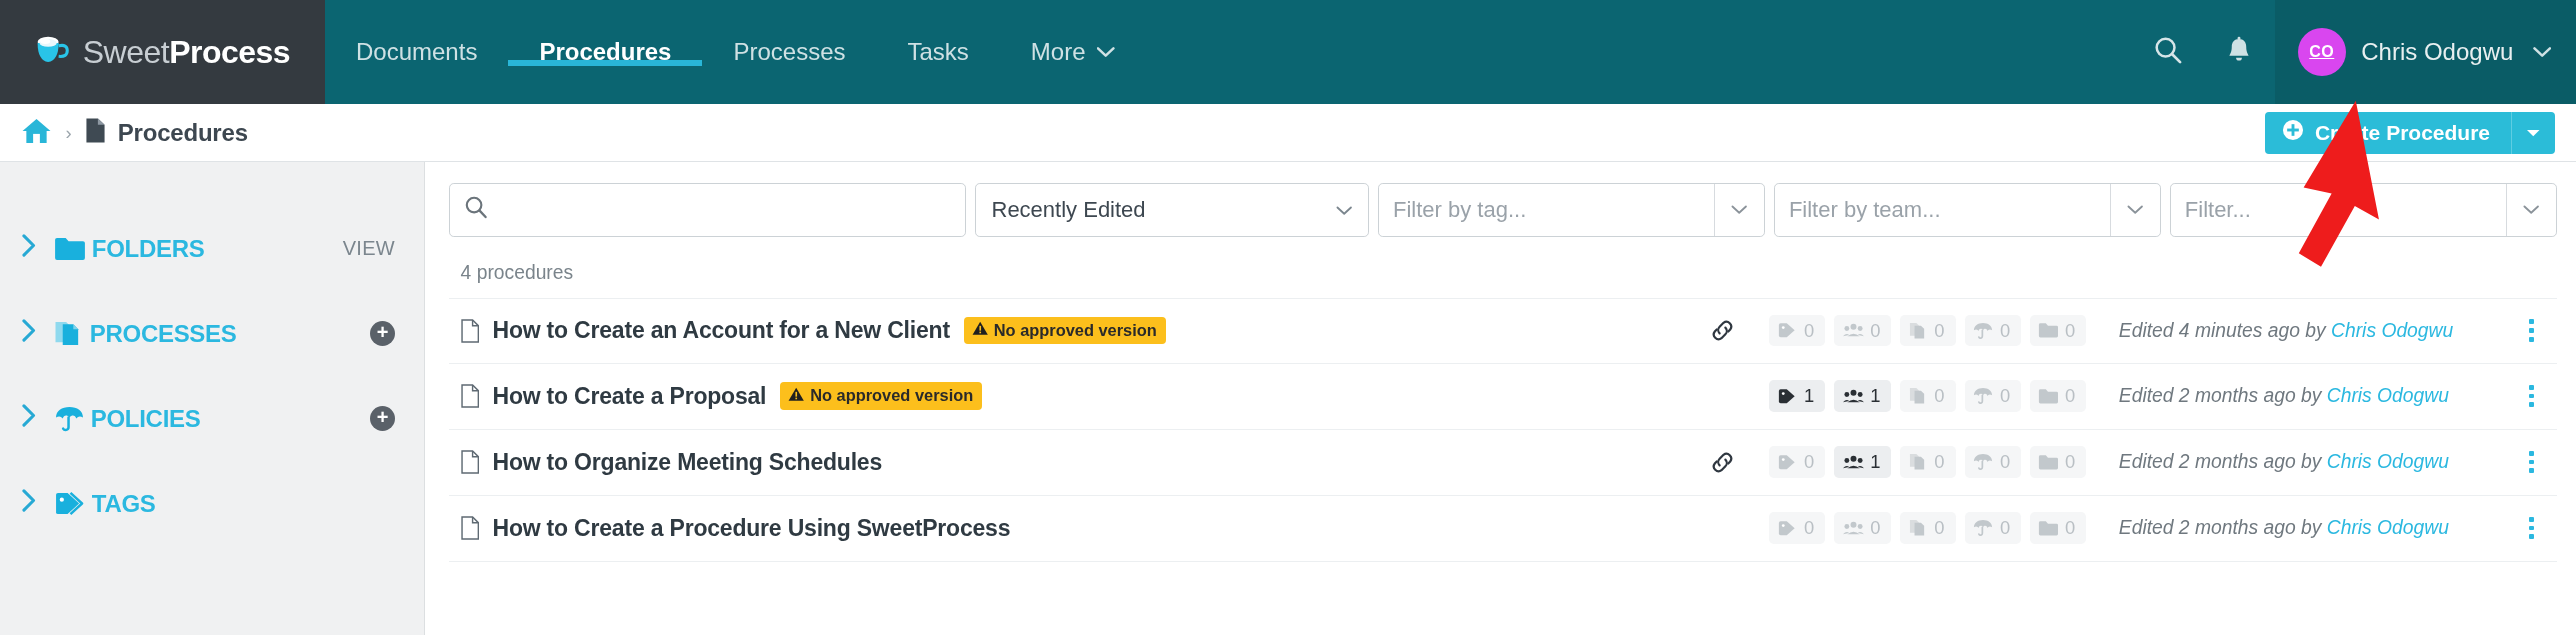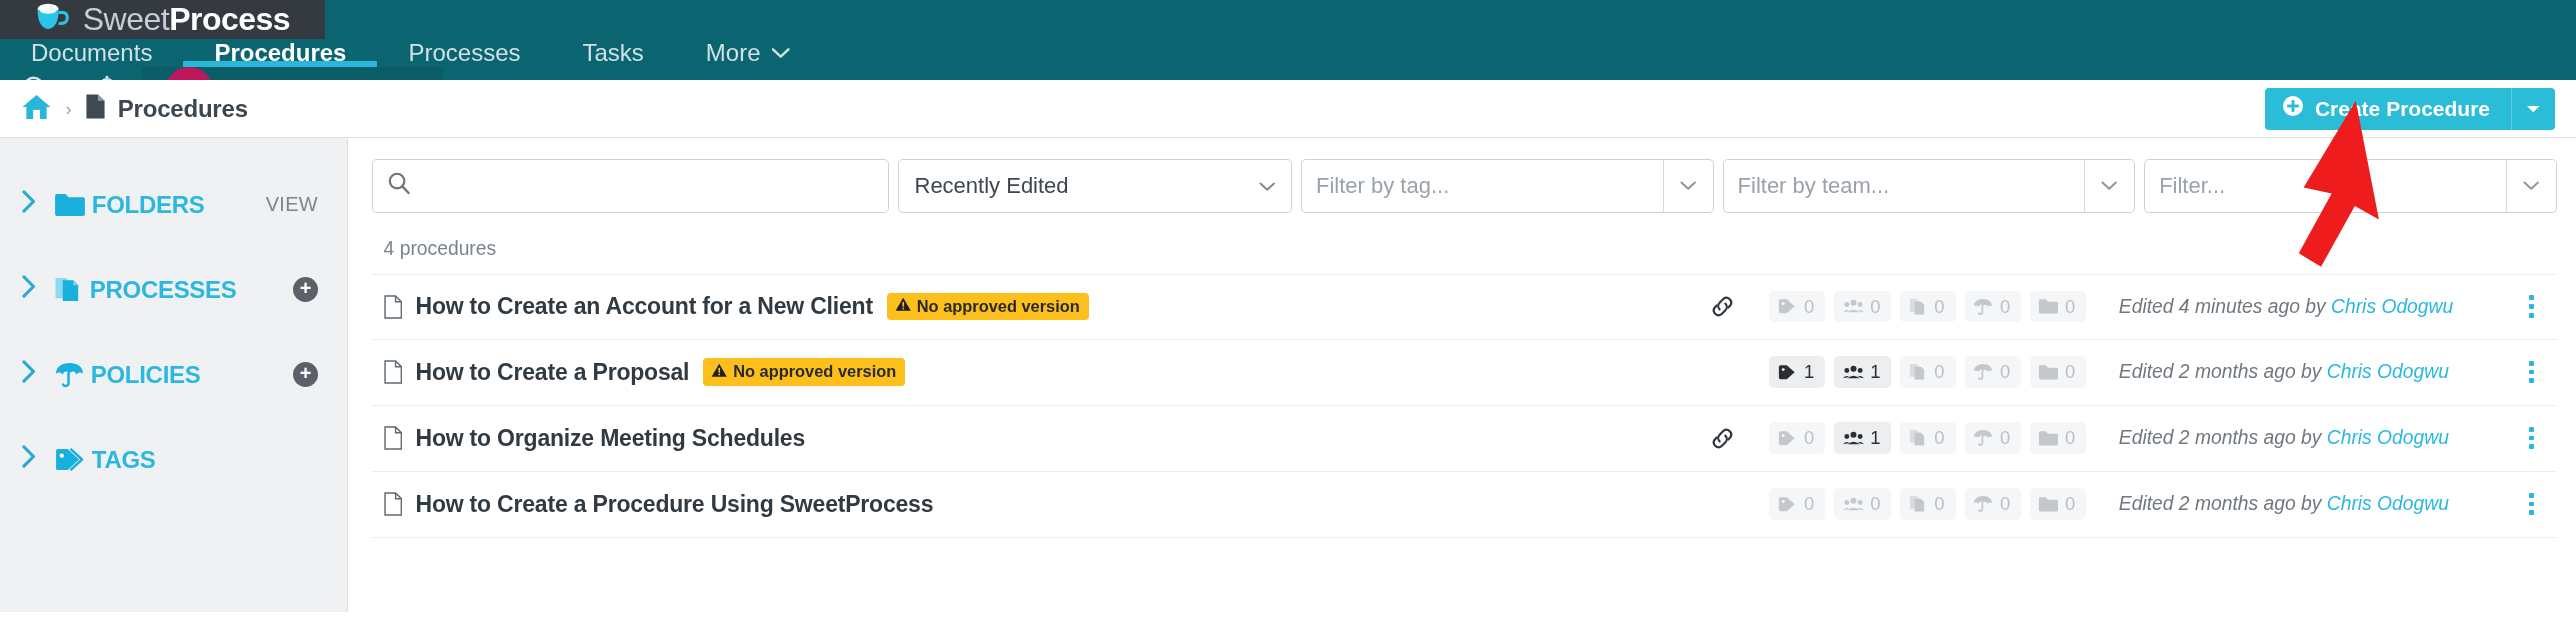--- a/index.html
+++ b/index.html
@@ -5,26 +5,25 @@
   * { box-sizing: border-box; margin: 0; padding: 0; }
   html, body {
     width: 2576px; height: 636px;
     font-family: "Liberation Sans", sans-serif;
     background: #ffffff;
     overflow: hidden;
   }
 
   
   .topnav {
-    height: 80px;
+    height: 104px;
     background: #0b6571;
     display: flex;
     align-items: stretch;
     position: relative;
-    flex-direction: column;
   }
   .brand {
     width: 325px;
     background: #343a40;
     display: flex;
     align-items: center;
     padding-left: 29px;
     flex-shrink: 0;
   }
   .brand-logo {
@@ -89,23 +88,23 @@
     background: #0a5c66;
     display: flex;
     align-items: center;
     padding: 0 25px 0 23px;
     align-self: stretch;
     cursor: pointer;
   }
   .avatar {
     width: 48px; height: 48px;
     border-radius: 50%;
-    background: #be185d;
+    background: #d946ef;
     color: #fff;
-    font-size: 24px;
+    font-size: 16px;
     font-weight: bold;
     display: flex;
     align-items: center;
     justify-content: center;
     margin-right: 15.5px;
     letter-spacing: 0.5px;
     text-decoration: underline;
   }
   .user-name {
     color: #e8eff0;
@@ -169,25 +168,25 @@
 
   
   .body-wrap {
     display: flex;
     height: calc(636px - 104px - 58px);
     background: #ffffff;
   }
 
   
   .sidebar {
-    width: 348px;
+    width: 425px;
     background: #f0f1f2;
     flex-shrink: 0;
     border-right: 1px solid #dcdfe1;
-    padding-top: 24px;
+    padding-top: 44px;
   }
   .side-row {
     height: 85px;
     display: flex;
     align-items: center;
     padding: 0 29px 0 21px;
     cursor: pointer;
   }
   .side-chev {
     color: #27a9d4;

